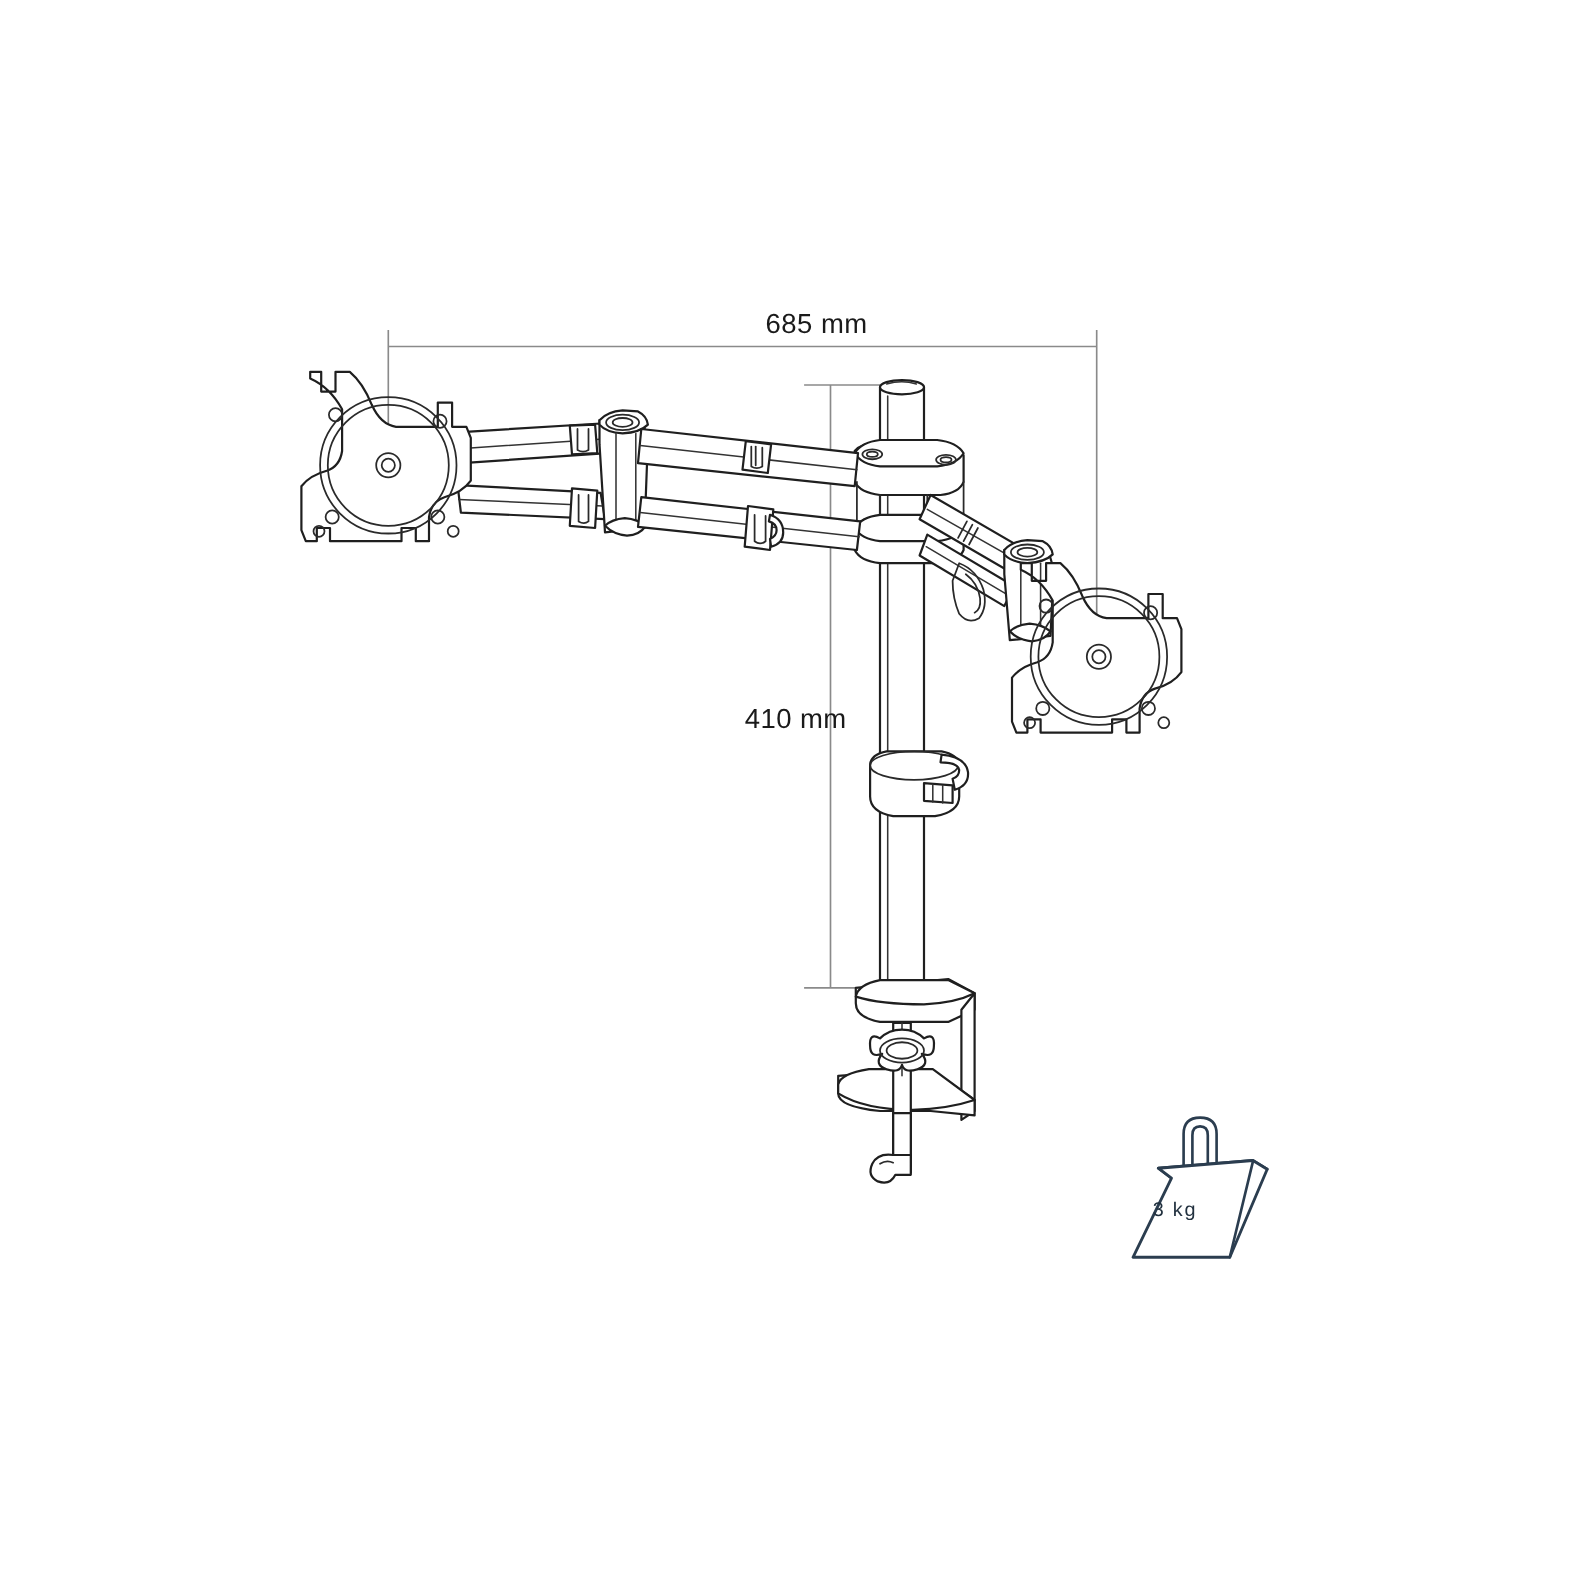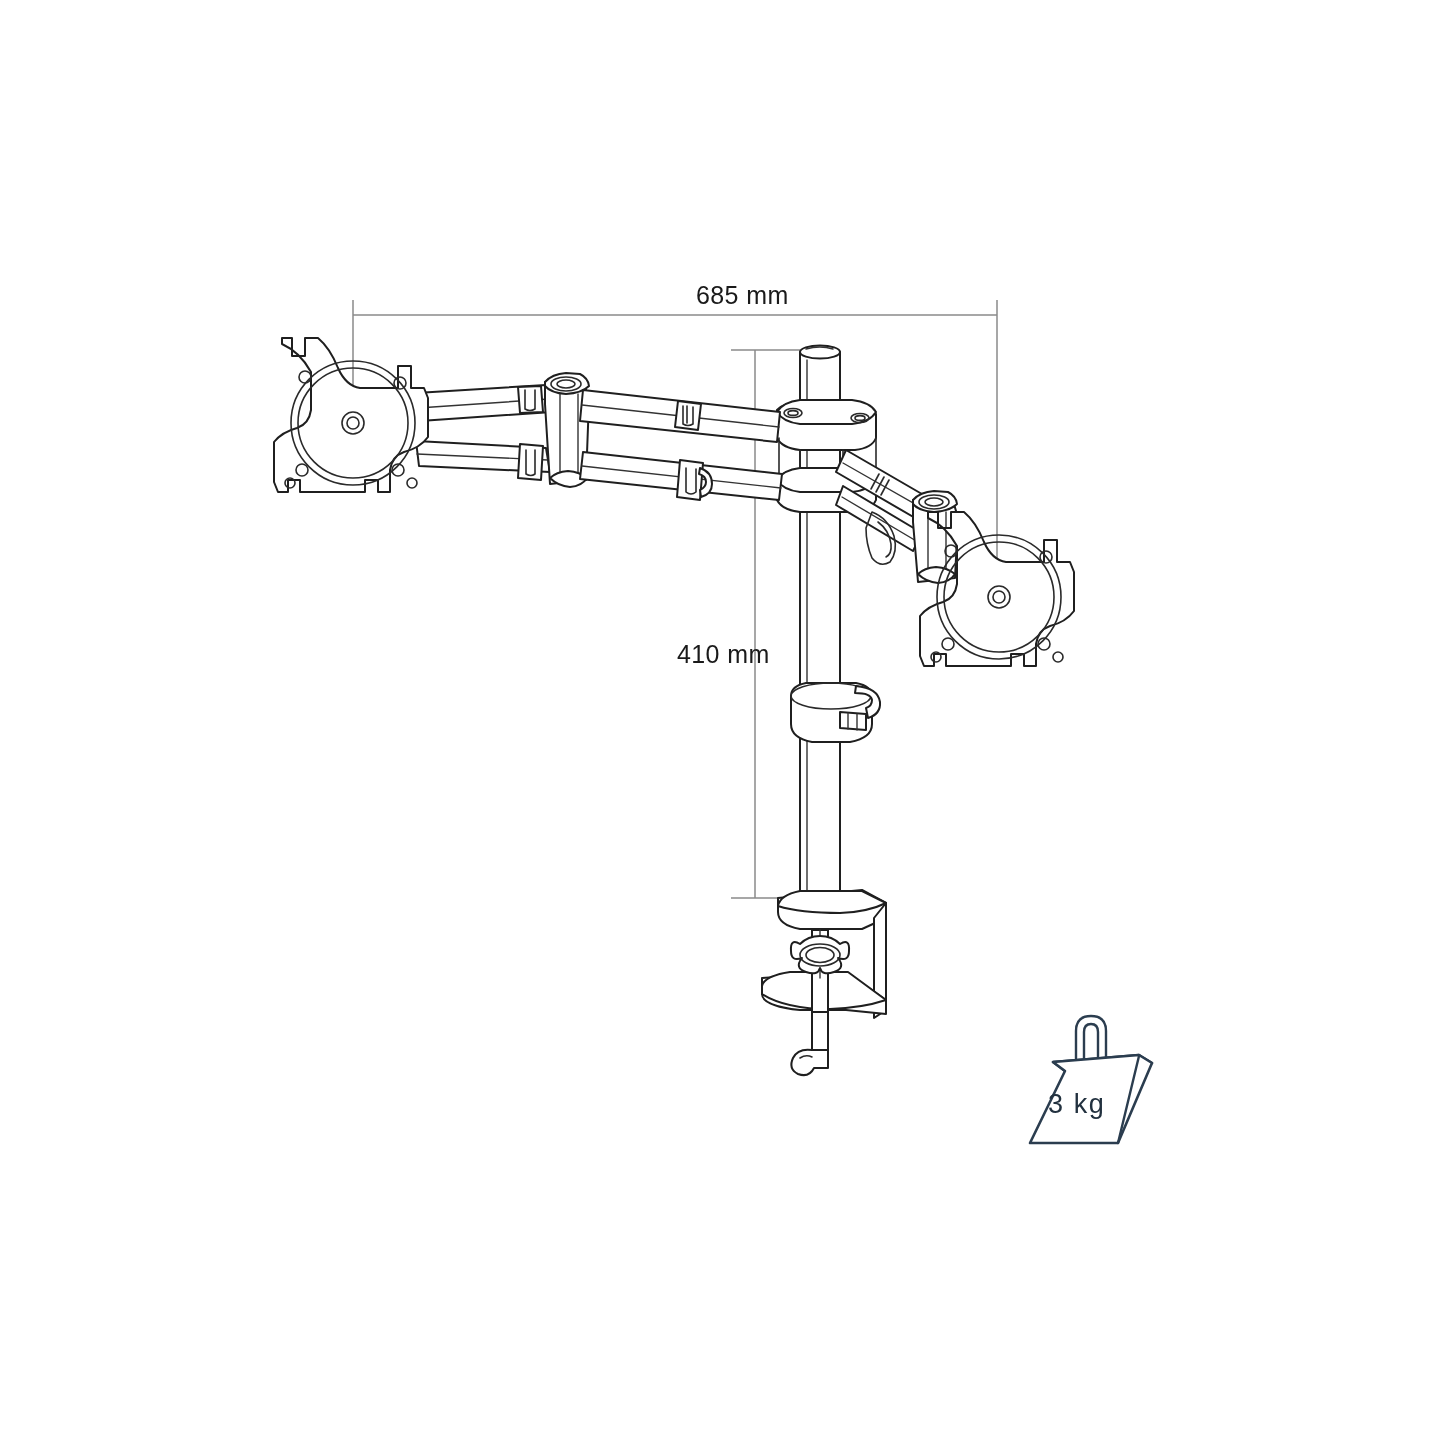--- a/index.html
+++ b/index.html
@@ -83,21 +83,21 @@
     color: #1a1a1a;
     letter-spacing: 0.4px;
     white-space: nowrap;
     user-select: none;
   }
   #label-width  { left: 656px; top: 281px; margin-left: 40px; }
   #label-height { left: 677px; top: 640px; }
   .weight-label {
     position: absolute;
     font-family: "Liberation Sans", sans-serif;
-    font-size: 27px;
+    font-size: 18px;
     color: #22313f;
     letter-spacing: 1.6px;
     white-space: nowrap;
     user-select: none;
   }
   #label-weight { left: 1048px; top: 1089px; }
 </style>
 </head>
 <body>
 

